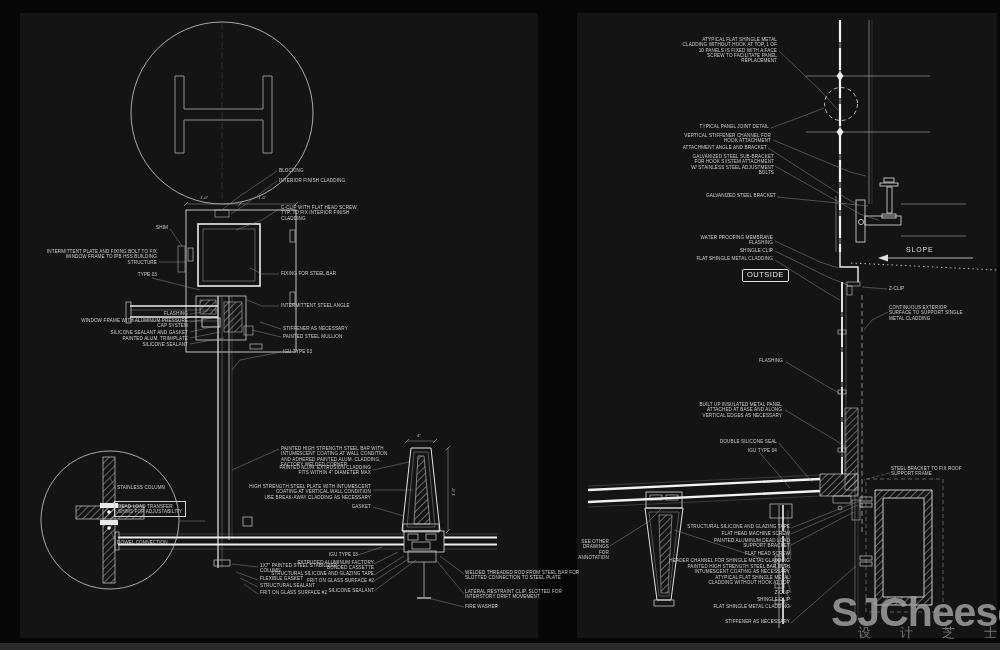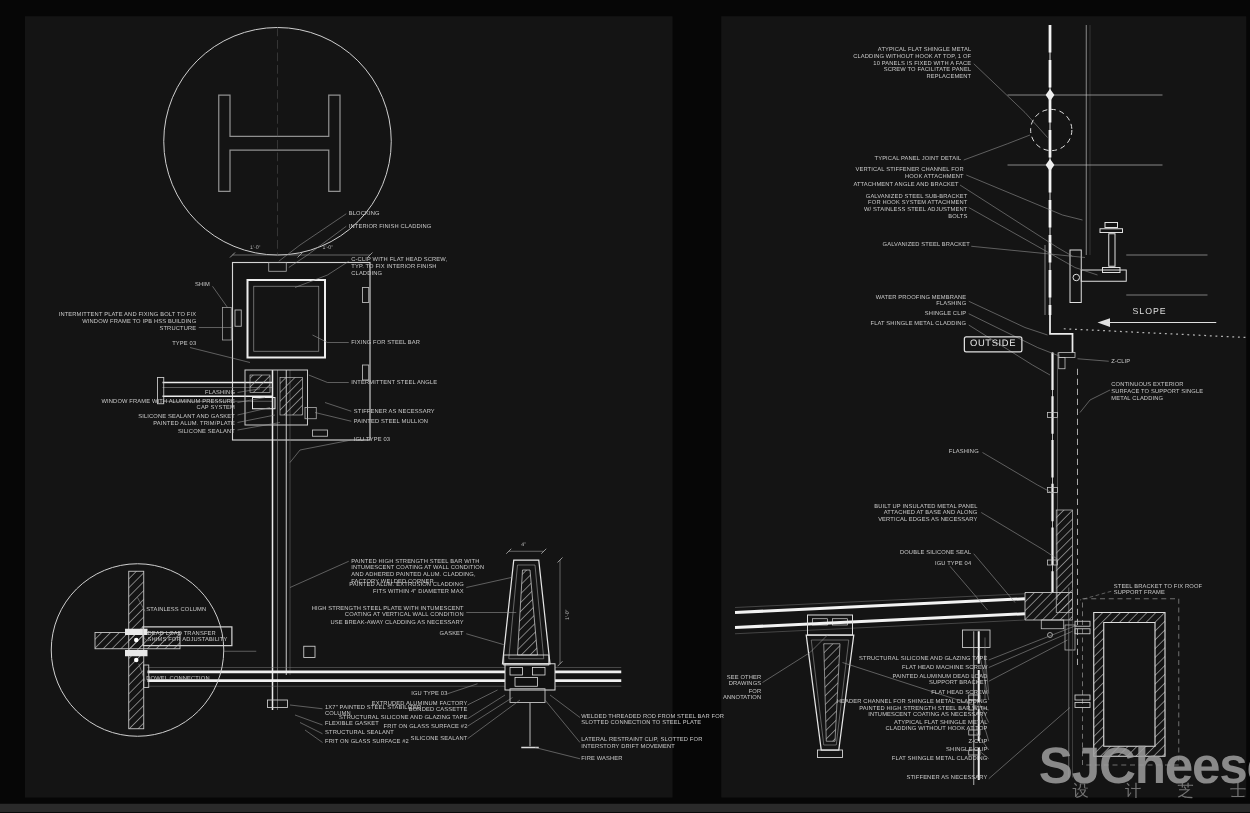--- a/index.html
+++ b/index.html
@@ -340,21 +340,21 @@
   <div class="lbl ra" style="right:233px;top:145px">ATTACHMENT ANGLE AND BRACKET</div>
   <div class="lbl ra" style="right:226px;top:154px">GALVANIZED STEEL SUB-BRACKET
 FOR HOOK SYSTEM ATTACHMENT
 W/ STAINLESS STEEL ADJUSTMENT
 BOLTS</div>
   <div class="lbl ra" style="right:224px;top:193px">GALVANIZED STEEL BRACKET</div>
   <div class="lbl ra" style="right:227px;top:235px">WATER PROOFING MEMBRANE
 FLASHING</div>
   <div class="lbl ra" style="right:227px;top:248px">SHINGLE CLIP</div>
   <div class="lbl ra" style="right:227px;top:256px">FLAT SHINGLE METAL CLADDING</div>
-  <div class="lbl outside" style="left:771px;top:269px">OUTSIDE</div>
+  <div class="lbl outside" style="left:742px;top:269px">OUTSIDE</div>
   <div class="lbl slope" style="left:906px;top:246px">SLOPE</div>
   <div class="lbl" style="left:889px;top:286px">Z-CLIP</div>
   <div class="lbl" style="left:889px;top:305px">CONTINUOUS EXTERIOR
 SURFACE TO SUPPORT SINGLE
 METAL CLADDING</div>
   <div class="lbl ra" style="right:217px;top:358px">FLASHING</div>
   <div class="lbl ra" style="right:218px;top:402px">BUILT UP INSULATED METAL PANEL
 ATTACHED AT BASE AND ALONG
 VERTICAL EDGES AS NECESSARY</div>
   <div class="lbl ra" style="right:223px;top:439px">DOUBLE SILICONE SEAL</div>

